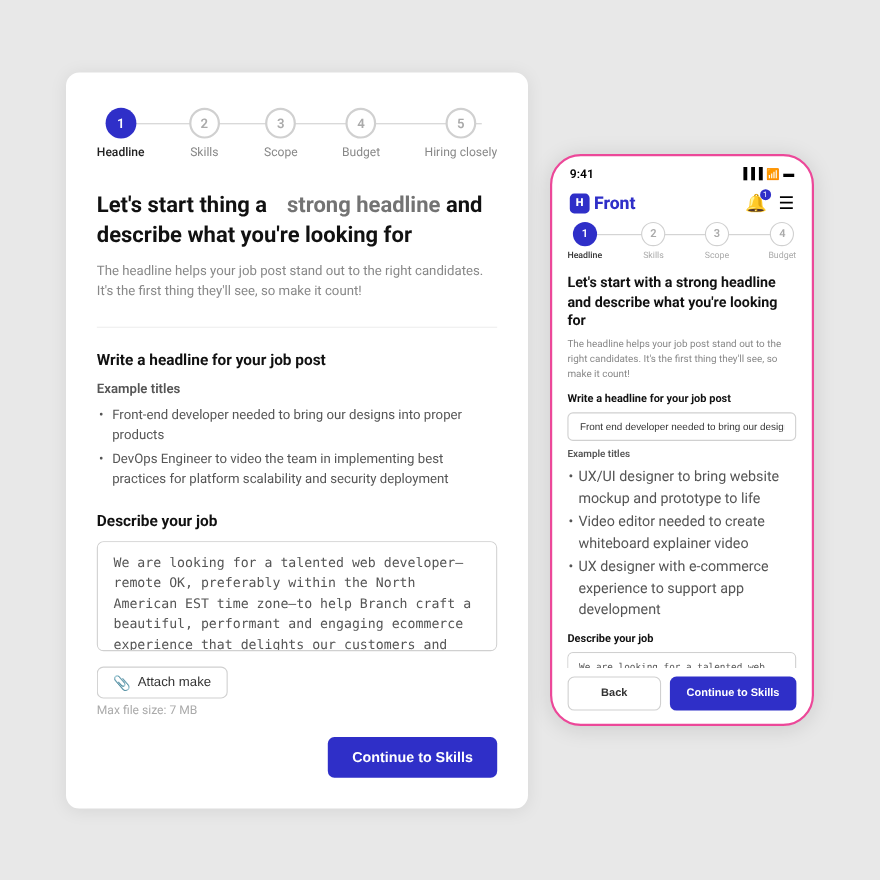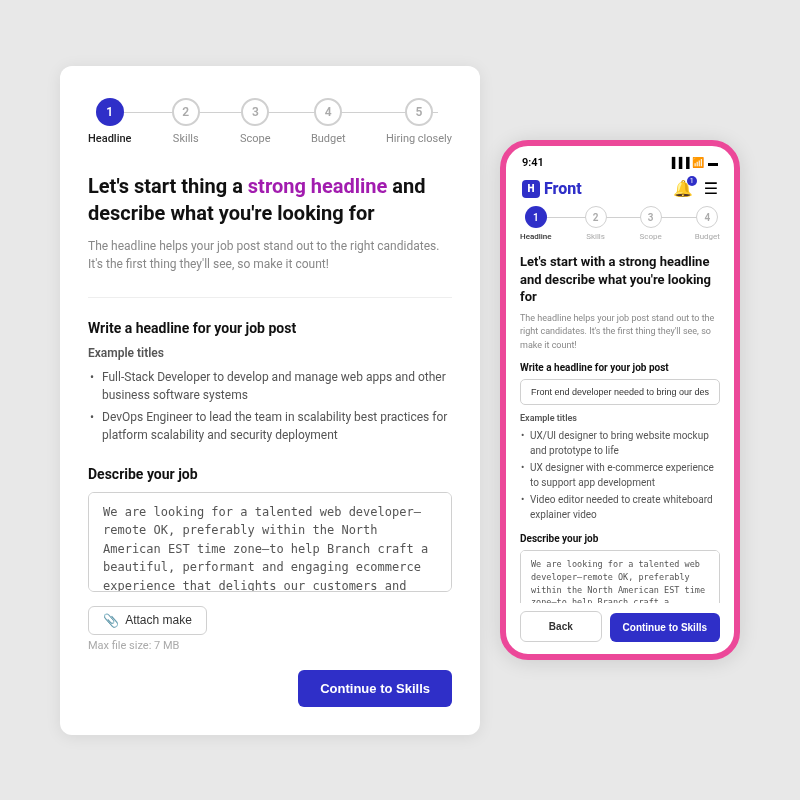--- a/index.html
+++ b/index.html
@@ -81,21 +81,22 @@
 
     
     .main-headline {
       font-size: 20px;
       font-weight: 700;
       color: #111;
       margin-bottom: 10px;
       line-height: 1.35;
     }
     .main-headline .highlight {
-      color: #a21caf;
+      color: #737373;
+      margin-left: 13px;
     }
     .subtitle {
       font-size: 12px;
       color: #888;
       line-height: 1.5;
       margin-bottom: 24px;
     }
 
     .divider {
       height: 1px;
@@ -196,21 +197,21 @@
     
     .mobile-panel {
       background: #fff;
       border-radius: 28px;
       width: 240px;
       height: 520px;
       box-shadow: 0 2px 20px rgba(0,0,0,0.12);
       overflow: hidden;
       display: flex;
       flex-direction: column;
-      border: 6px solid #ec4899;
+      border: 2px solid #ec4899;
     }
 
     .mobile-status-bar {
       display: flex;
       align-items: center;
       justify-content: space-between;
       padding: 10px 16px 4px;
       font-size: 11px;
       font-weight: 600;
     }
@@ -363,21 +364,21 @@
       font-size: 9px;
       font-weight: 600;
       color: #555;
       margin-bottom: 4px;
     }
     .mobile-example-list {
       list-style: none;
       margin-bottom: 10px;
     }
     .mobile-example-list li {
-      font-size: 10px;
+      font-size: 13px;
       color: #555;
       padding: 1px 0 1px 10px;
       position: relative;
       line-height: 1.5;
     }
     .mobile-example-list li::before {
       content: '•';
       position: absolute;
       left: 1px;
     }
@@ -397,21 +398,20 @@
       color: #555;
       resize: none;
       outline: none;
       line-height: 1.5;
     }
 
     .mobile-footer {
       padding: 8px 14px 12px;
       display: flex;
       gap: 8px;
-      align-items: flex-end;
     }
     .mobile-back-btn {
       flex: 1;
       padding: 9px;
       border: 1.5px solid #d0d0d0;
       border-radius: 6px;
       background: #fff;
       font-size: 10px;
       font-weight: 600;
       color: #333;
@@ -468,22 +468,22 @@
   <div class="subtitle">The headline helps your job post stand out to the right candidates. It's the first thing they'll see, so make it count!</div>
 
   <div class="divider"></div>
 
   
   <div class="section-label">Write a headline for your job post</div>
 
   
   <div class="example-titles-label">Example titles</div>
   <ul class="example-list">
-    <li>Full-Stack Developer to develop and manage web apps and other business software systems</li>
-    <li>DevOps Engineer to lead the team in scalability best practices for platform scalability and security deployment</li>
+    <li>Front-end developer needed to bring our designs into proper products</li>
+    <li>DevOps Engineer to video the team in implementing best practices for platform scalability and security deployment</li>
   </ul>
 
   
   <div class="section-label">Describe your job</div>
   <textarea class="textarea-field" style="">We are looking for a talented web developer—remote OK, preferably within the North American EST time zone—to help Branch craft a beautiful, performant and engaging ecommerce experience that delights our customers and boosts conversion and order value....</textarea>
 
   
   <div>
     <button class="attach-btn">
       <span class="attach-icon">📎</span>
@@ -546,22 +546,22 @@
 
     <div class="mobile-headline">Let's start with a strong headline and describe what you're looking for</div>
     <div class="mobile-subtitle">The headline helps your job post stand out to the right candidates. It's the first thing they'll see, so make it count!</div>
 
     <div class="mobile-section-label">Write a headline for your job post</div>
     <input class="mobile-input" type="text" value="Front end developer needed to bring our designs into proper products" style="">
 
     <div class="mobile-example-label">Example titles</div>
     <ul class="mobile-example-list">
       <li>UX/UI designer to bring website mockup and prototype to life</li>
+      <li>Video editor needed to create whiteboard explainer video</li>
       <li>UX designer with e-commerce experience to support app development</li>
-      <li>Video editor needed to create whiteboard explainer video</li>
     </ul>
 
     <div class="mobile-describe-label">Describe your job</div>
     <textarea class="mobile-textarea" style="">We are looking for a talented web developer—remote OK, preferably within the North American EST time zone—to help Branch craft a beautiful, performant and engaging ecommerce experience that delights our customers and boosts conversion and order value.
 As one of the first developers at Branch, you'll work closely with our digital product team to build best-in-class front-end</textarea>
   </div>
 
   <div class="mobile-footer">
     <button class="mobile-back-btn">Back</button>
     <button class="mobile-continue-btn">Continue to Skills</button>

